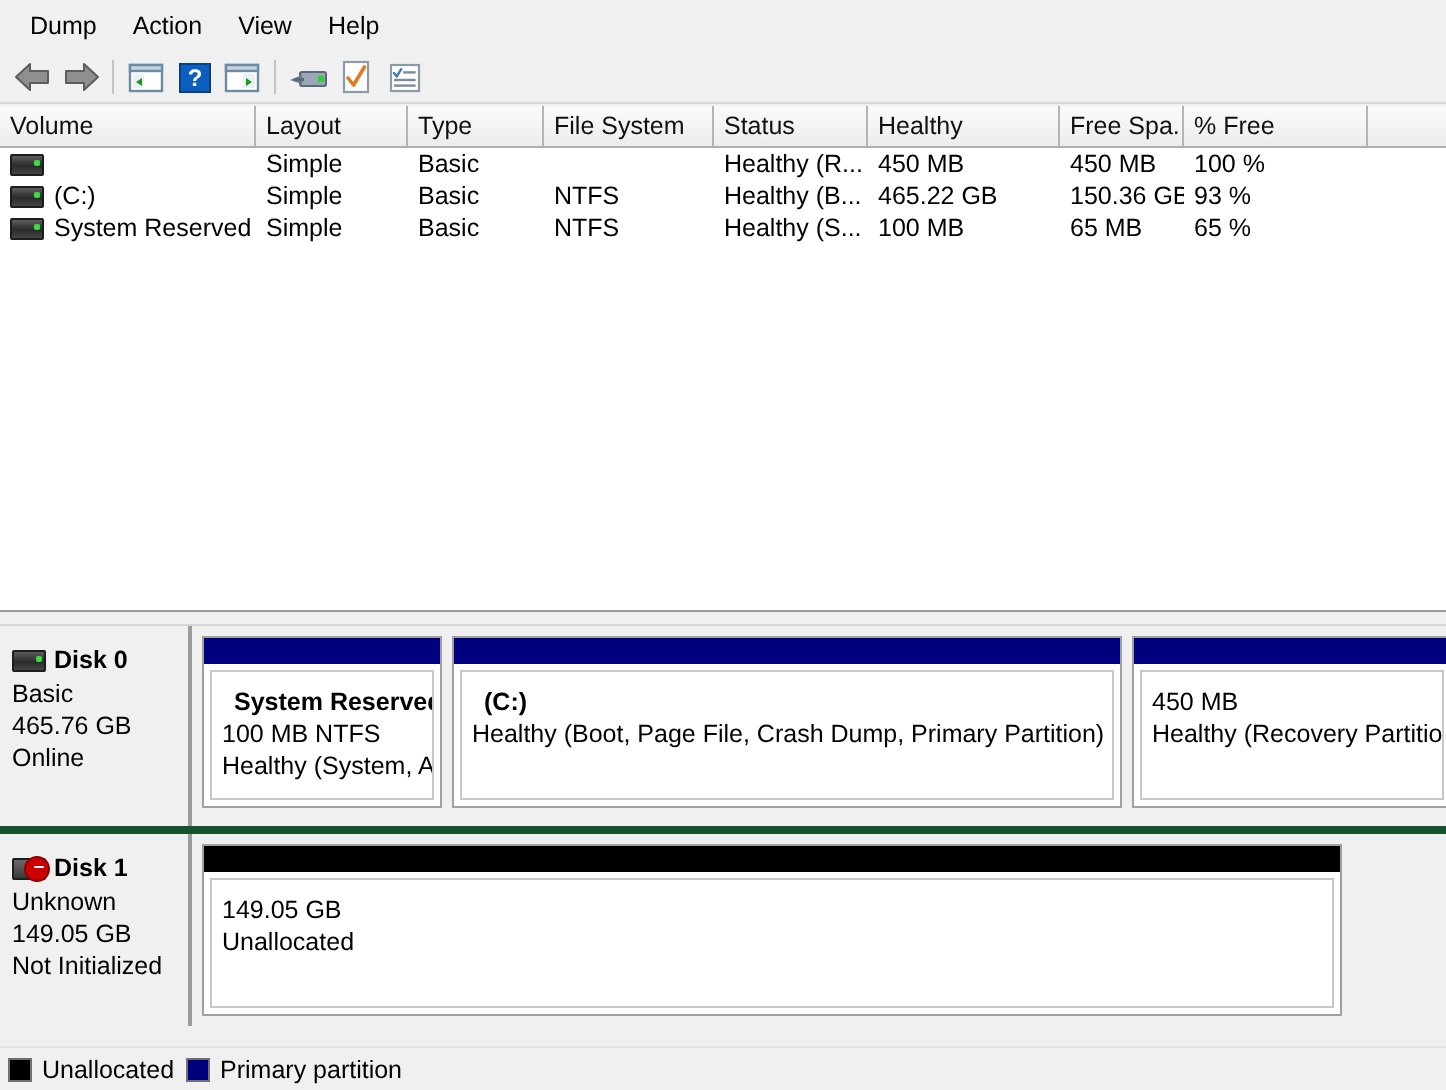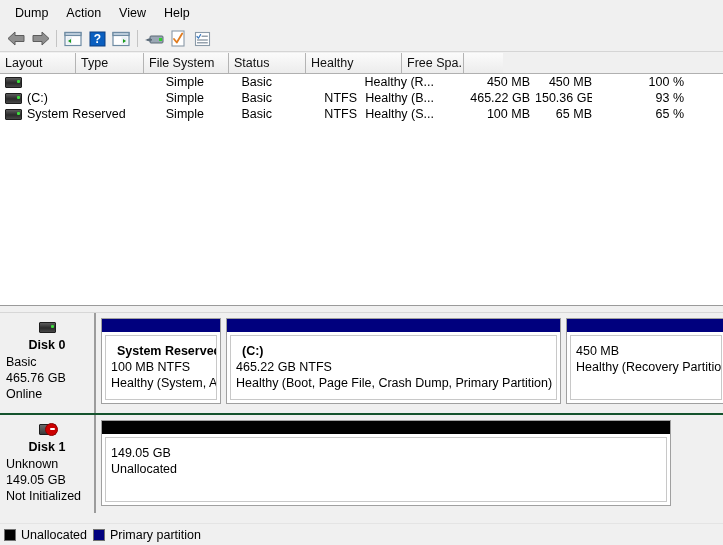--- a/index.html
+++ b/index.html
@@ -97,21 +97,20 @@
     font-size: 12.5px;
     line-height: 16px;
     white-space: nowrap;
     cursor: default;
   }
   .vcell {
     box-sizing: border-box;
     padding-left: 5px;
     overflow: hidden;
     white-space: nowrap;
-    text-align: right;
   }
   .vol-name-cell {
     display: flex;
     align-items: center;
     gap: 5px;
     padding-left: 5px;
     box-sizing: border-box;
   }
 
   
@@ -174,21 +173,20 @@
     font-size: 12.5px;
     line-height: 16px;
     cursor: default;
   }
   .disk-title {
     display: flex;
     align-items: center;
     gap: 4px;
     font-weight: bold;
     margin-bottom: 1px;
-    flex-direction: column;
   }
   .disk-sub { color: #000; }
 
   
   .gdisk-ico {
     width: 15px;
     height: 9px;
     background: linear-gradient(#5c5c5c, #2a2a2a 55%, #474747);
     border: 1px solid #1d1d1d;
     border-radius: 1px;
@@ -262,21 +260,21 @@
     font-size: 12.5px;
     line-height: 16px;
     background: #fff;
     white-space: nowrap;
     overflow: hidden;
   }
   .part-body .pname { font-weight: bold; padding-left: 6px; }
   .part-body .pline { }
 
   #disk0 { height: 100px; }
-  #disk1 { height: 100px; border-top: 2px solid #14532d; }
+  #disk1 { height: 100px; border-top: 4px solid #14532d; }
 
   
   #legend {
     position: absolute;
     left: 0;
     top: 523px;
     width: 723px;
     height: 22px;
     background: #f0f0f0;
     display: flex;
@@ -377,26 +375,28 @@
       <rect x="7.6" y="4.6" width="6.2" height="1.2" fill="#7c8b99"></rect>
       <rect x="3" y="8.4" width="10.8" height="1.2" fill="#7c8b99"></rect>
       <rect x="3" y="11.2" width="10.8" height="1.2" fill="#7c8b99"></rect>
     </svg>
   </div>
 </div>
 
 <div id="volume-pane">
 
   <div id="vol-header">
+    <div class="vh" style="width:128px">Volume</div>
     <div class="vh" style="width:76px">Layout</div>
     <div class="vh" style="width:68px">Type</div>
     <div class="vh" style="width:85px">File System</div>
     <div class="vh" style="width:77px">Status</div>
     <div class="vh" style="width:96px">Healthy</div>
     <div class="vh" style="width:62px">Free Spa...</div>
+    <div class="vh" style="width:92px">% Free</div>
     <div class="vh" style="width:39px;border-right:none"></div>
   </div>
 
   <div id="vol-rows">
 
     <div class="vrow">
       <div class="vcell vol-name-cell" style="width:128px">
         <span class="drive-ico"></span>
         <span></span>
       </div>
@@ -464,21 +464,20 @@
           <div class="pname">System Reserved</div>
           <div class="pline">100 MB NTFS</div>
           <div class="pline">Healthy (System, Ac</div>
         </div>
       </div>
 
       <div class="part" style="width:335px">
         <div class="part-bar blue" style="background: rgb(0, 0, 126);"></div>
         <div class="part-body">
           <div class="pname">(C:)</div>
-          <div class="pline">465.22 GB NTFS</div>
           <div class="pline">Healthy (Boot, Page File, Crash Dump, Primary Partition)</div>
         </div>
       </div>
 
       <div class="part" style="width:160px">
         <div class="part-bar blue" style="background: rgb(0, 0, 126);"></div>
         <div class="part-body">
           <div class="pname"></div>
           <div class="pline">450 MB</div>
           <div class="pline">Healthy (Recovery Partition)</div>

